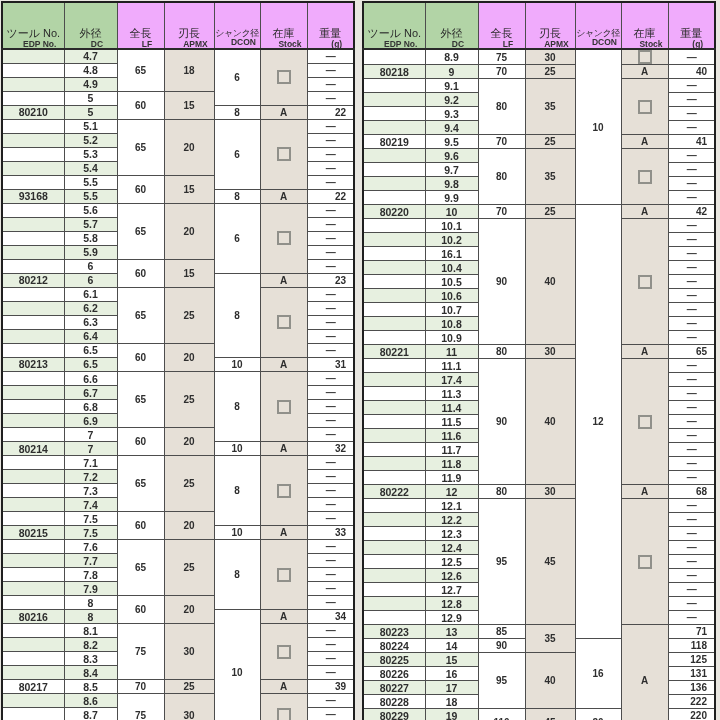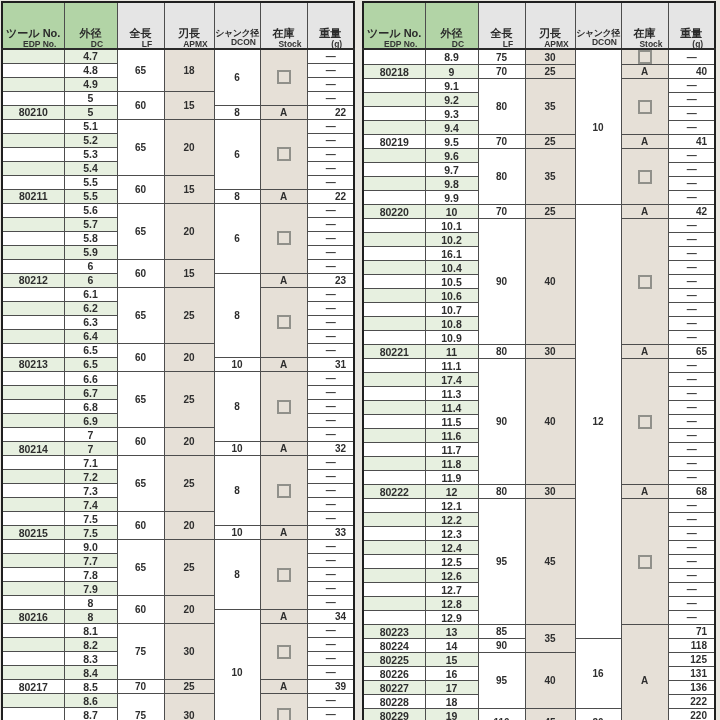--- a/index.html
+++ b/index.html
@@ -26,26 +26,26 @@
   col.col-wt{width:47px}
   th,td{
     border:1px solid #4d4d4d;
     overflow:hidden;
     white-space:nowrap;
     vertical-align:middle;
     padding:0;
   }
   thead th{
     height:31px;
-    background:#e5e5e5;
+    background:#f0abfc;
     border-bottom:2px solid #2a2a2a;
     text-align:center;
   }
   thead th.accent{background:#b2d4a6;}
-  thead .jp{font-size:11px;font-weight:bold;line-height:1.15;margin-top:24px;}
+  thead .jp{font-size:11px;font-weight:normal;line-height:1.15;margin-top:24px;}
   thead .en{font-size:8.5px;font-weight:bold;line-height:1;color:#333;margin-left:13px;}
   thead th[data-key="dcon"] .jp{font-size:9px;letter-spacing:-0.5px;}
   tbody tr{height:14px;}
   tbody td{font-size:10px;font-weight:bold;text-align:center;color:#2e2e2e;}
   td.c-dc{font-size:10.5px;}
   td.c-edp{font-size:10.5px;}
   td.c-apmx,td.c-stock{background:#e6e0d7;}
   td.c-edp,td.c-dc{background:#ffffff;}
   td.stripe{background:#e7f0e0;}
   td.c-wt{text-align:right;padding-right:7px;}
@@ -163,21 +163,21 @@
           <td class="c-wt dash">—</td>
         </tr>
         <tr>
           <td class="c-edp"></td>
           <td class="c-dc">5.5</td>
           <td class="c-lf" rowspan="2">60</td>
           <td class="c-apmx" rowspan="2">15</td>
           <td class="c-wt dash">—</td>
         </tr>
         <tr>
-          <td class="c-edp stripe">80211</td>
+          <td class="c-edp stripe">93168</td>
           <td class="c-dc stripe">5.5</td>
           <td class="c-dcon">8</td>
           <td class="c-stock">A</td>
           <td class="c-wt">22</td>
         </tr>
         <tr>
           <td class="c-edp"></td>
           <td class="c-dc">5.6</td>
           <td class="c-lf" rowspan="4">65</td>
           <td class="c-apmx" rowspan="4">20</td>
@@ -322,21 +322,21 @@
         </tr>
         <tr>
           <td class="c-edp stripe">80215</td>
           <td class="c-dc stripe">7.5</td>
           <td class="c-dcon">10</td>
           <td class="c-stock">A</td>
           <td class="c-wt">33</td>
         </tr>
         <tr>
           <td class="c-edp"></td>
-          <td class="c-dc">9.0</td>
+          <td class="c-dc">7.6</td>
           <td class="c-lf" rowspan="4">65</td>
           <td class="c-apmx" rowspan="4">25</td>
           <td class="c-dcon" rowspan="5">8</td>
           <td class="c-stock" rowspan="5"><span class="chk"></span></td>
           <td class="c-wt dash">—</td>
         </tr>
         <tr>
           <td class="c-edp stripe"></td>
           <td class="c-dc stripe">7.7</td>
           <td class="c-wt dash">—</td>

